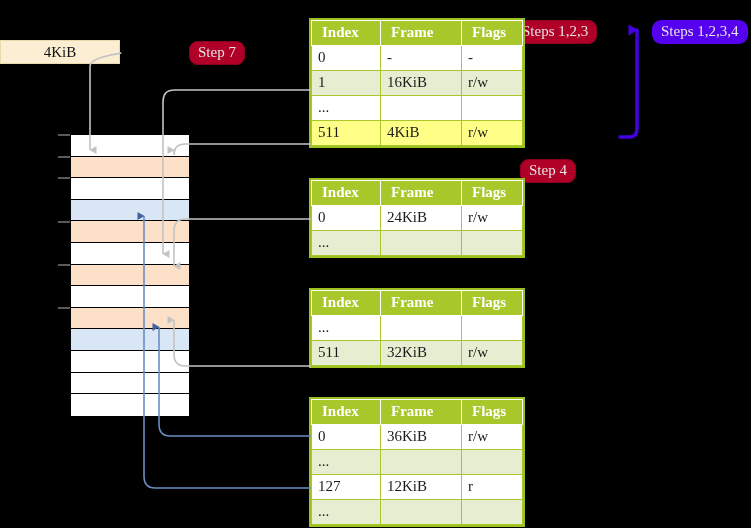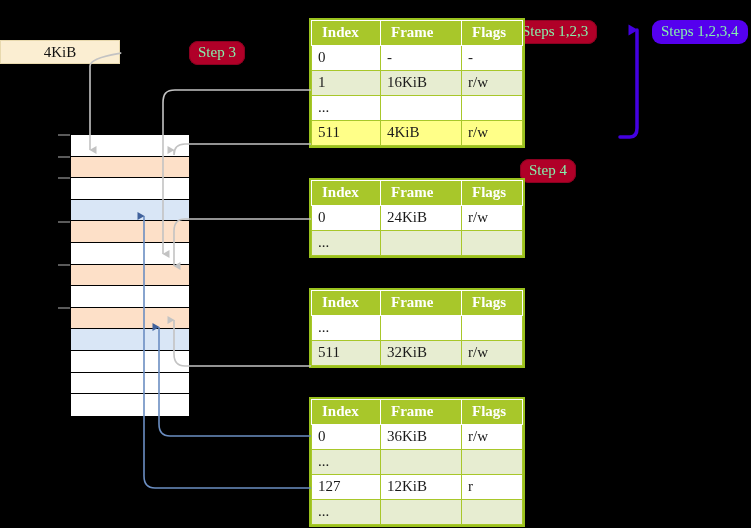--- a/index.html
+++ b/index.html
@@ -12,21 +12,21 @@
 
   
   .badge{
     position:absolute;
     font-family:"Liberation Serif", serif;
     font-size:15px;
     line-height:1;
     padding:4px 9px 5px 9px;
     white-space:nowrap;
     border-radius:9px;
-    color:#86efac;
+    color:#e5e5e5;
   }
   .badge-crimson{background:#b00028;box-shadow:0 0 0 1px #8a0020 inset;}
   .badge-violet{background:#5500ee;text-align:center;}
   .badge-cream{
     background:#fbeed2;color:#111;border:1px solid #e8d9ae;
     border-radius:0;text-align:center;
   }
 
   
   .memcol{position:absolute;left:70px;top:134px;width:120px;height:281px;
@@ -67,21 +67,21 @@
   svg.overlay{position:absolute;left:0;top:0;width:751px;height:528px;
               pointer-events:none;}
 </style>
 </head>
 <body>
 
 <div class="stage">
 
   <div class="badge badge-cream" style="left:0px;top:40px;width:118px;height:13px;padding:4px 0 5px 0;">4KiB</div>
 
-  <div class="badge badge-crimson" style="left:189px;top:41px;">Step 3</div>
+  <div class="badge badge-crimson" style="left:189px;top:41px;">Step 7</div>
 
   <div class="badge badge-crimson" style="left:513px;top:20px;">Steps 1,2,3</div>
 
   <div class="badge badge-violet" style="left:652px;top:20px;">Steps 1,2,3,4</div>
 
   <div class="badge badge-crimson" style="left:520px;top:159px;">Step 4</div>
 
   <div class="tick" style="top:134px;"></div>
   <div class="tick" style="top:156px;"></div>
   <div class="tick" style="top:177px;"></div>

